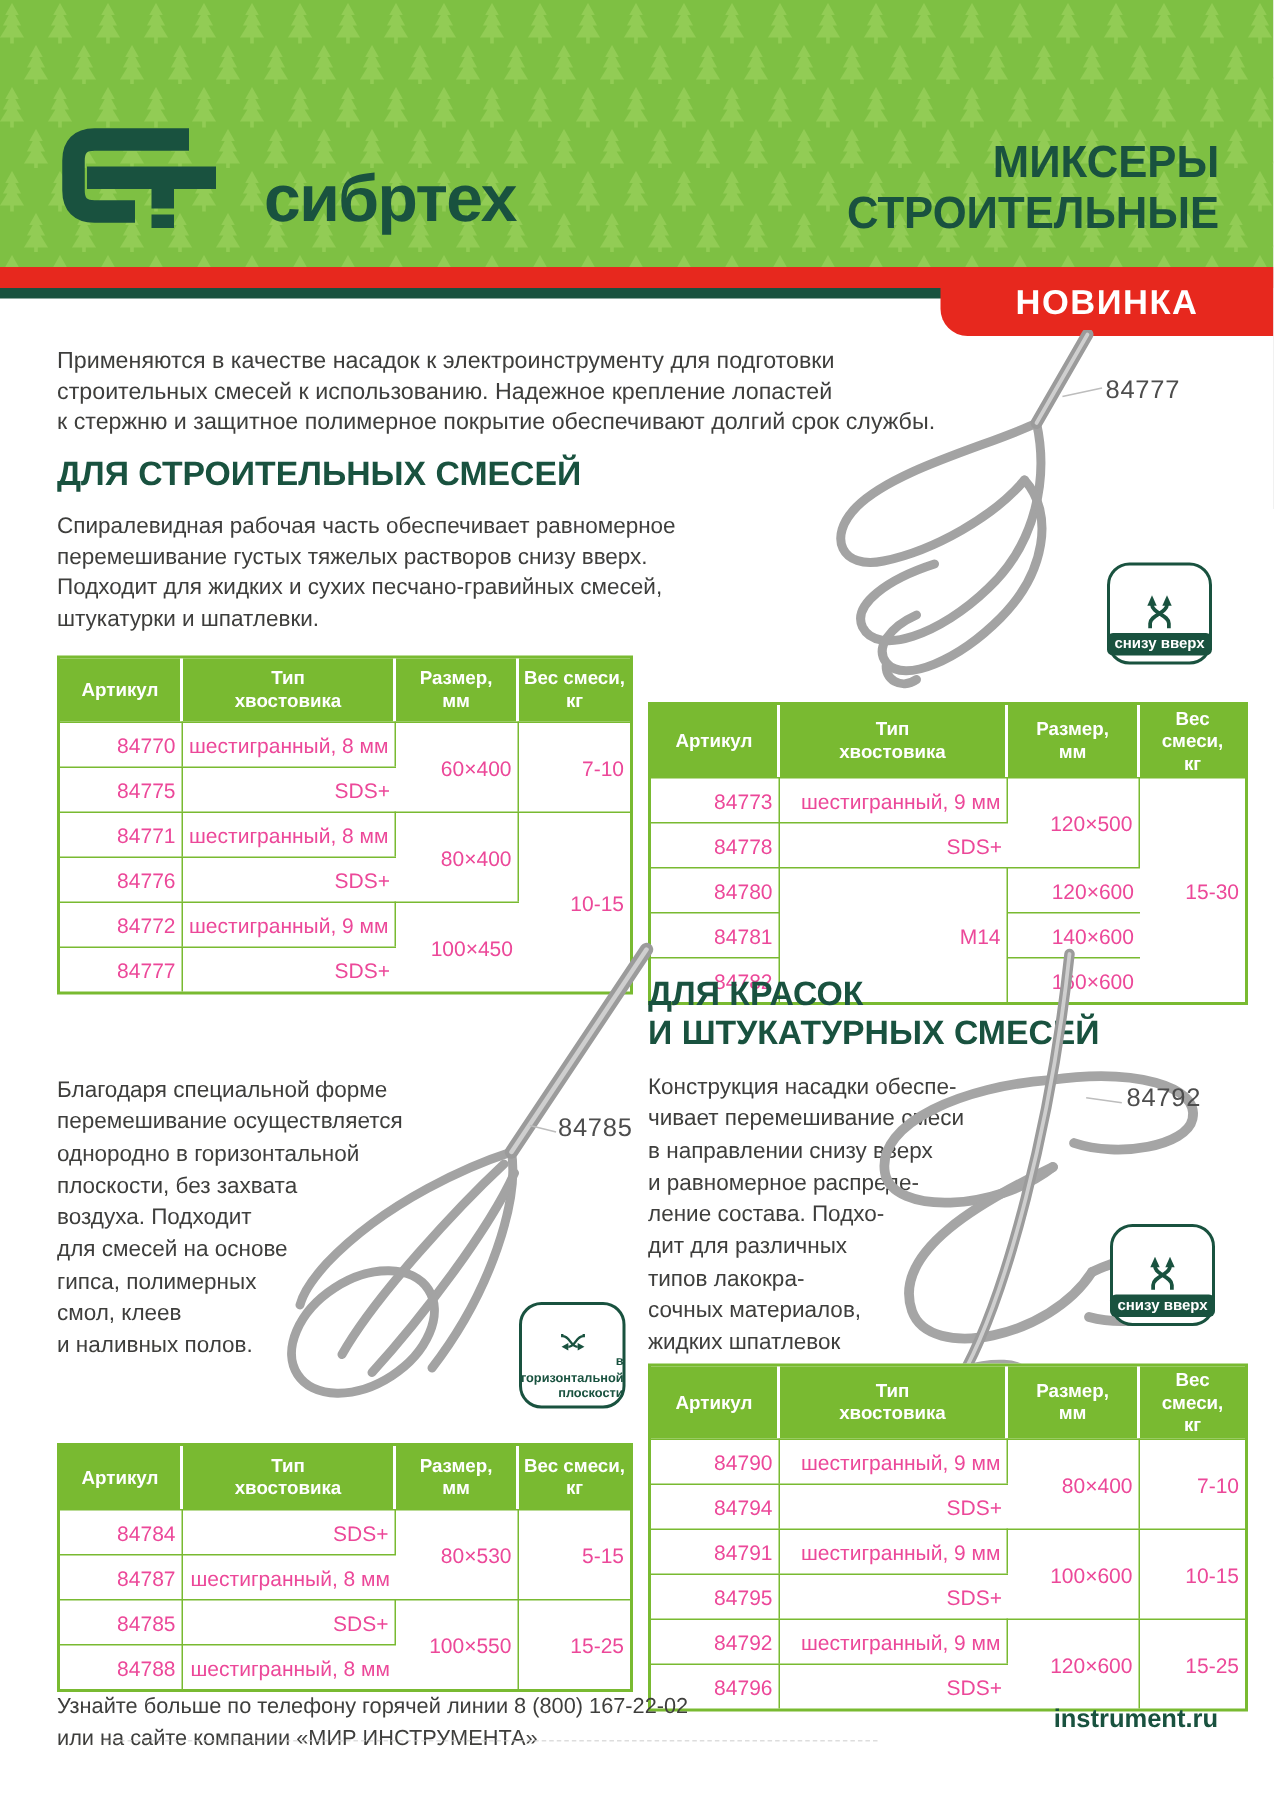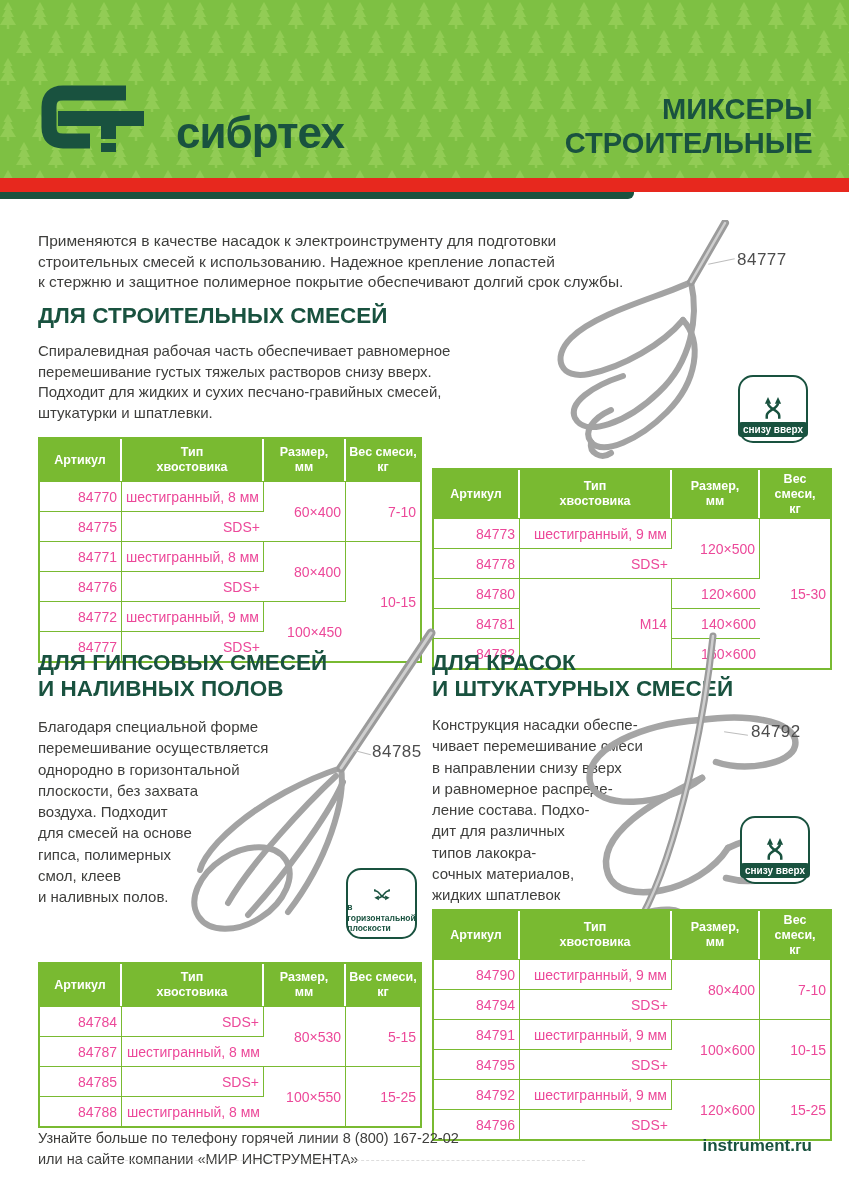--- a/index.html
+++ b/index.html
@@ -35,21 +35,21 @@
 
   
   .plabel{font-size:17px;color:#4d4d4d;letter-spacing:.5px;}
   .callout{height:0;border-top:1.5px solid #bdbdbd;}
 
   
   .badge{background:#fff;border:2.5px solid #19523f;border-radius:15px;
          display:flex;flex-direction:column;align-items:center;padding:18px 3px 4px;box-sizing:border-box;}
   .badge-pill{background:#19523f;color:#fff;font-size:10px;font-weight:bold;border-radius:4px;
               padding:2px 5px;margin-top:2px;white-space:nowrap;}
-  .badge-text{color:#19523f;font-size:8.5px;font-weight:bold;text-align:left;line-height:1.2;margin-top:1px;}
+  .badge-text{color:#19523f;font-size:8.5px;font-weight:bold;text-align:right;line-height:1.2;margin-top:1px;}
 
   
   table.ptable{border-collapse:separate;border-spacing:0;border:2px solid #79ba31;
                table-layout:fixed;background:#fff;}
   .ptable th{background:#79ba31;color:#fff;font-size:12.5px;font-weight:bold;line-height:1.18;
              height:38px;padding:2px 2px;text-align:center;vertical-align:middle;
              border-right:2px solid #fff;white-space:pre-line;}
   .ptable th:last-child{border-right:none;}
   .ptable td{font-size:14px;color:#ec4899;text-align:right;vertical-align:middle;
              height:27px;padding:1px 4px;border-top:1.5px solid #79ba31;border-right:1.5px solid #79ba31;}
@@ -84,20 +84,21 @@
       <rect x="63" y="42" width="15" height="13" fill="#19523f"></rect>
       <rect x="63" y="59" width="15" height="9" fill="#19523f"></rect>
     </svg>
     <div class="abs brand">сибртех</div>
     <div class="abs title pre">МИКСЕРЫ
 СТРОИТЕЛЬНЫЕ</div>
   </div>
 
   <div class="abs stripe-red"></div>
   <div class="abs stripe-green"></div>
+  <div class="abs novinka">НОВИНКА</div>
 
   <div class="abs intro pre">Применяются в качестве насадок к электроинструменту для подготовки
 строительных смесей к использованию. Надежное крепление лопастей
 к стержню и защитное полимерное покрытие обеспечивают долгий срок службы.</div>
 
   <svg class="abs" style="left:545px;top:220px;" width="304" height="252" viewBox="0 0 304 252">
     <g fill="none" stroke="#a3a3a3" stroke-width="6" stroke-linecap="round">
       <path d="M146 62 C118 76 52 92 26 118 C6 138 16 160 44 154 C78 147 118 124 138 100"></path>
       <path d="M146 62 C154 98 146 142 114 172 C82 203 40 218 30 198 C23 183 47 166 78 156"></path>
       <path d="M138 100 C158 122 152 162 122 192 C94 220 58 236 46 222 C38 212 48 198 66 190"></path>
@@ -216,22 +217,20 @@
         <td>84781</td>
         <td>140×600</td>
       </tr>
       <tr>
         <td>84782</td>
         <td>160×600</td>
       </tr>
     </tbody>
   </table>
 
-  <div class="abs sec-head h2 pre">ДЛЯ ГИПСОВЫХ СМЕСЕЙ
-И НАЛИВНЫХ ПОЛОВ</div>
   <div class="abs sec-body b2 pre">Благодаря специальной форме
 перемешивание осуществляется
 однородно в горизонтальной
 плоскости, без захвата
 воздуха. Подходит
 для смесей на основе
 гипса, полимерных
 смол, клеев
 и наливных полов.</div>
 

